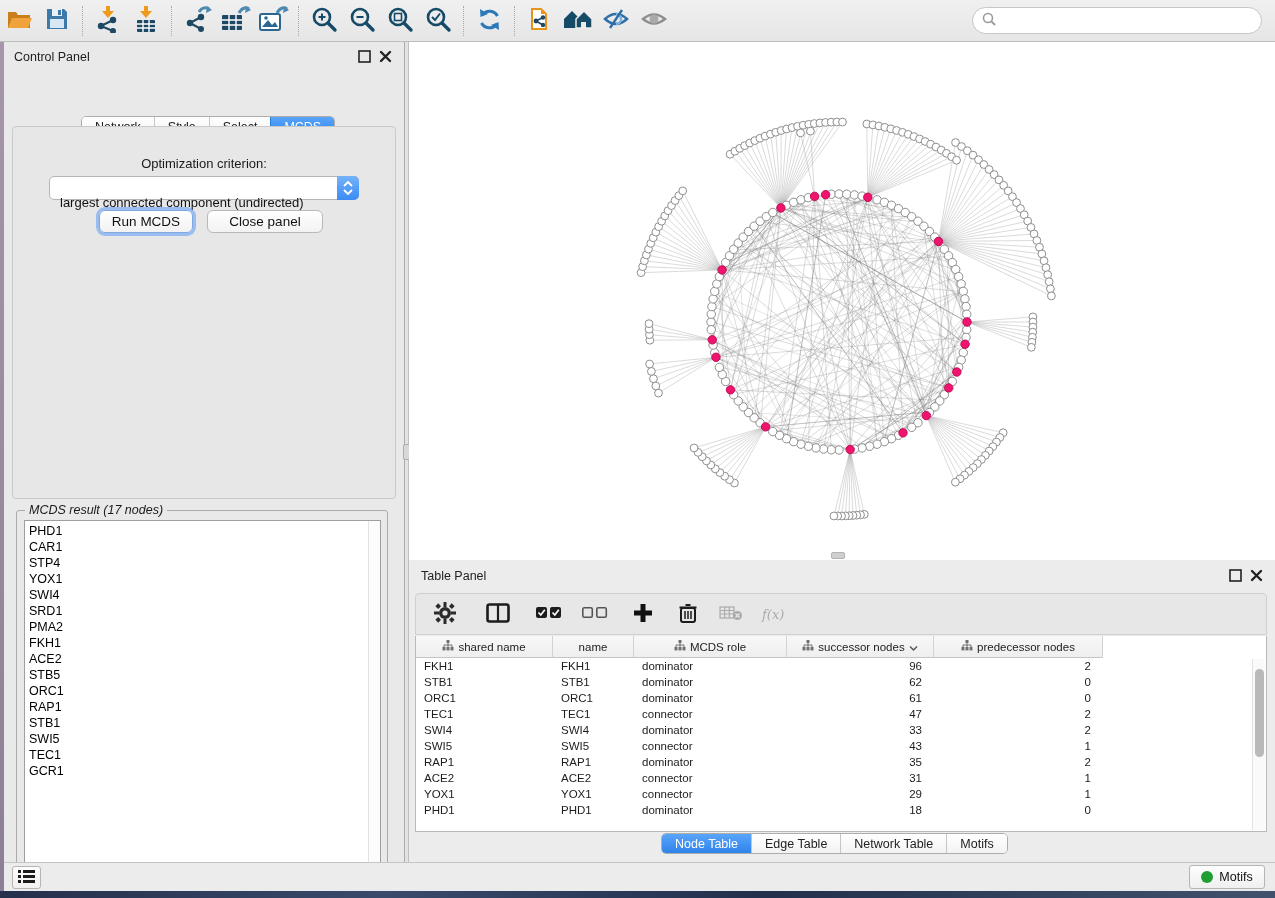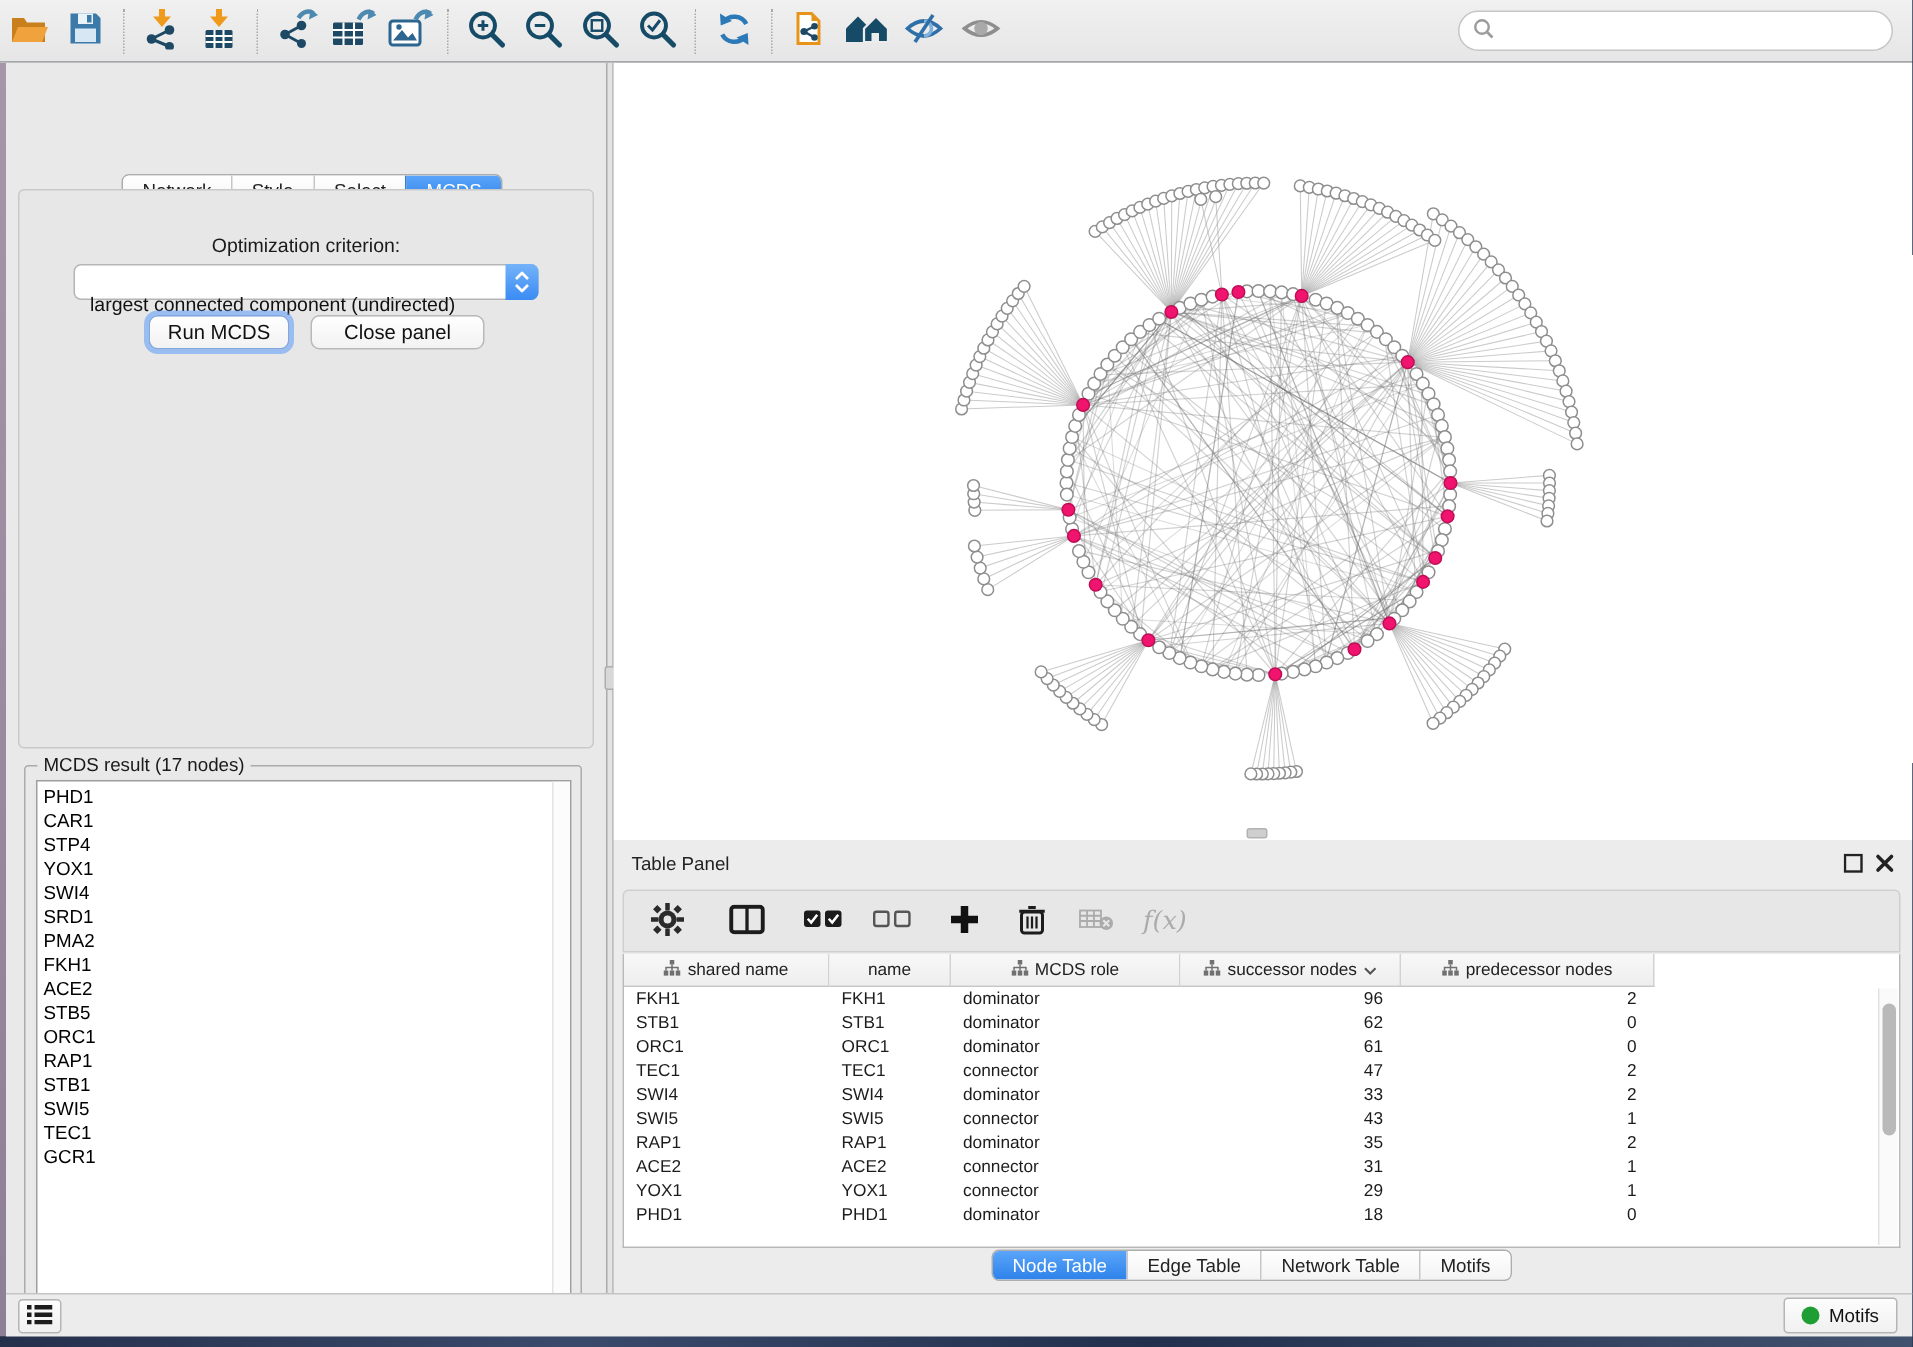--- a/index.html
+++ b/index.html
@@ -29,21 +29,21 @@
   .seg.active { background:linear-gradient(#5AA5FA,#2E82EA); color:#fff; border-left-color:#2E7FD8; }
   .cp-tabs { left:77px; top:74px; }
   .cp-content { left:8px; top:84px; width:384px; height:373px; border:1px solid #C9C9C9; border-radius:4px; background:#E7E7E7; }
   .opt-label { left:0; top:114px; width:400px; text-align:center; font-size:13px; color:#1a1a1a; }
   .combo { left:45px; top:134px; width:310px; height:24px; background:#fff; border:1px solid #B5B5B5; border-radius:5px; display:flex; align-items:center; }
   .combo-text { flex:1; padding-left:10px; font-size:13px; color:#111; white-space:nowrap; overflow:hidden;margin-top:28px; }
   .combo-cap { width:22px; height:24px; margin:-1px -1px 0 0; border-radius:0 5px 5px 0; background:linear-gradient(#74B3F9,#3A8BF4); display:flex; flex-direction:column; align-items:center; justify-content:center; gap:2px; }
   .mac-btn { position:absolute; height:23px; background:linear-gradient(#FFFFFF,#F2F2F2); border:1px solid #B9B9B9; border-radius:6px; font-size:13.5px; color:#111; display:flex; align-items:center; justify-content:center; }
   .focus-ring { box-shadow:0 0 0 3px rgba(90,155,250,.55); border-color:#7FA8E0; }
   .groupbox { left:12px; top:468px; width:372px; height:370px; border:1px solid #ABABAB; border-radius:3px; }
-  .group-title { position:absolute; left:8px; top:-8px; background:#E9E9E9; padding:0 4px; font-size:12.5px; color:#1a1a1a; }
+  .group-title { position:absolute; left:8px; top:-8px; background:#E9E9E9; padding:0 4px; font-size:12.5px; color:#1a1a1a;font-style:italic; }
   .listbox { position:absolute; left:7px; top:9px; width:357px; height:352px; background:#fff; border:1px solid #9E9E9E; overflow:hidden; }
   .list-inner { position:absolute; left:0; top:2px; right:12px; bottom:0; }
   .list-item { font-size:12.5px; line-height:16px; padding-left:4px; color:#000; }
   .list-track { position:absolute; right:0; top:0; bottom:0; width:12px; background:#FCFCFC; border-left:1px solid #E3E3E3; }
 
   
   .v-split { left:404px; top:42px; width:5px; height:820px; background:#E3E3E3; border-left:1px solid #ACACAC; border-right:1px solid #BFBFBF; }
   .v-split-handle { left:403px; top:444px; width:7px; height:16px; background:#D8D8D8; border:1px solid #ADADAD; border-radius:2px; }
 
   
@@ -52,21 +52,21 @@
   .tl { position:absolute; top:4px; width:12px; height:12px; border-radius:50%; }
   .net-title { position:absolute; left:0; right:0; top:3px; text-align:center; font-size:12px; color:#333; }
   .net-canvas { position:absolute; left:0; top:21px; width:866px; height:497px; }
   .h-split-handle { left:831px; top:552px; width:14px; height:7px; background:#CFCFCF; border:1px solid #B3B3B3; border-radius:2px; }
 
   
   .table-panel { left:409px; top:560px; width:866px; height:302px; background:#ECECEC; }
   .tp-title { position:absolute; left:12px; top:9px; font-size:12.5px; color:#222; }
   .tp-toolbar { position:absolute; left:6px; top:33px; width:852px; height:42px; background:#E7E7E7; border:1px solid #CFCFCF; border-radius:4px 4px 0 0; display:flex; align-items:center; }
   .tp-ico { height:34px; display:flex; align-items:center; justify-content:center; }
-  .fx { font-family:"DejaVu Serif","Liberation Serif",serif; font-style:italic; font-size:17px; color:#ABABAB; }
+  .fx { font-family:"DejaVu Serif","Liberation Serif",serif; font-style:italic; font-size:13px; color:#ABABAB; }
   .tbl { position:absolute; left:6px; top:76px; width:852px; height:196px; background:#fff; border:1px solid #B9B9B9; border-top:none; overflow:hidden; }
   .tbl-head { display:flex; height:22px; }
   .th { display:flex; align-items:center; justify-content:center; gap:4px; background:linear-gradient(#F8F8F8,#EEEEEE); border-right:1px solid #D2D2D2; border-bottom:1px solid #C6C6C6; font-size:11.5px; color:#222; }
   .tbl-row { display:flex; height:16px; }
   .td { font-size:11.5px; line-height:16px; padding:0 8px; white-space:nowrap; overflow:hidden; }
   .td.num { text-align:right; padding-right:12px; }
   .tbl-scroll { position:absolute; right:1px; top:23px; width:13px; height:171px; background:#FAFAFA; border-left:1px solid #E2E2E2; }
   .tbl-thumb { position:absolute; left:2px; top:10px; width:9px; height:88px; background:#B9B9B9; border-radius:5px; }
   .tp-tabs { left:252px; top:273px; }
 
@@ -224,20 +224,29 @@
           <path d="M10.5 10.5 L14 14" stroke="#9B9B9B" stroke-width="1.8"></path>
         </svg></span>
     <input placeholder="" style="">
   </div>
 </div>
 
 <div class="abs wall-left"></div>
 <div class="abs wall-bottom"></div>
 
 <div class="abs control-panel">
+  <div class="cp-header">
+    <span class="cp-title">Control Panel</span>
+    <span class="win-btn" style="right:33px;"><svg width="13" height="13">
+          <rect x="1" y="1" width="11" height="11" fill="none" stroke="#222" stroke-width="1.6"></rect>
+        </svg></span>
+    <span class="win-btn" style="right:12px;"><svg width="13" height="13">
+          <path d="M2 2 L11 11 M11 2 L2 11" stroke="#222" stroke-width="2.4" stroke-linecap="round"></path>
+        </svg></span>
+  </div>
   <div class="abs seg-wrap cp-tabs">
       <div class="seg">Network</div>
       <div class="seg">Style</div>
       <div class="seg">Select</div>
       <div class="seg active">MCDS</div>
     </div>
   <div class="abs cp-content"></div>
   <div class="abs opt-label">Optimization criterion:</div>
   <div class="abs combo">
     <span class="combo-text">largest connected component (undirected)</span>

